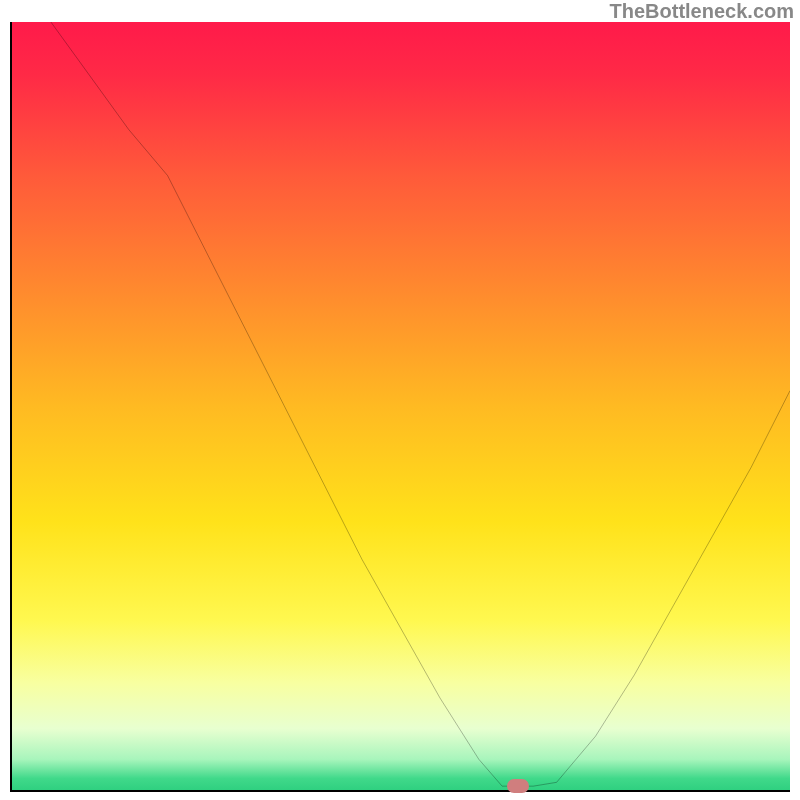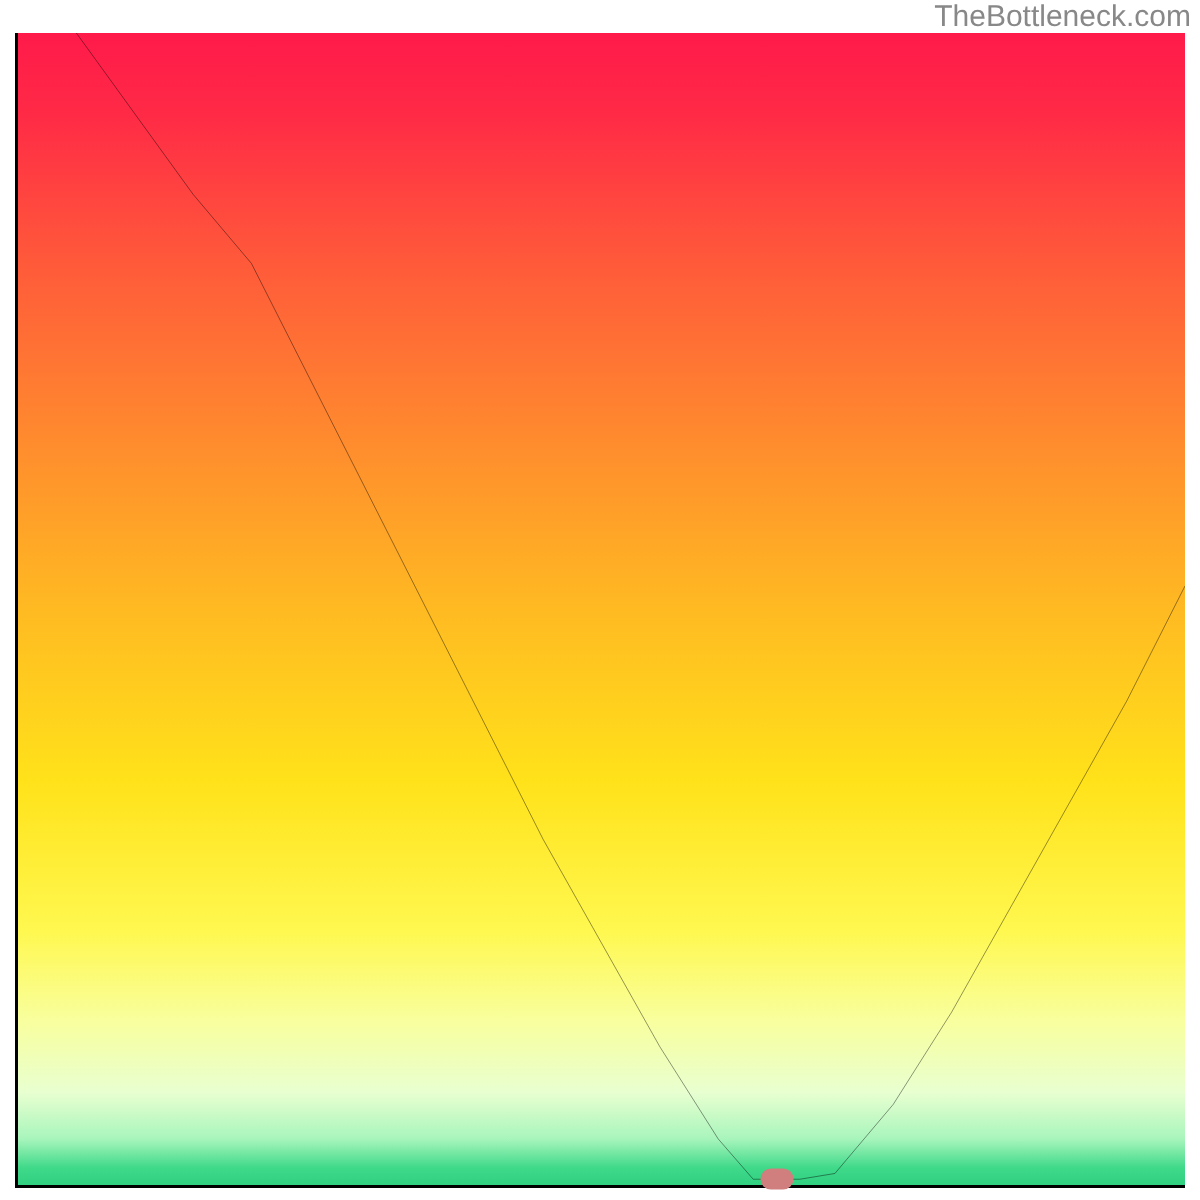--- a/index.html
+++ b/index.html
@@ -9,21 +9,21 @@
     height: 800px;
     font-family: Arial, sans-serif;
     position: relative;
     background: #fff;
   }
   .watermark {
     position: absolute;
     top: 0;
     right: 6px;
     font-size: 20px;
-    font-weight: normal;
+    font-weight: bold;
     color: #888;
     z-index: 10;
   }
   .chart-container {
     position: absolute;
     top: 22px;
     left: 10px;
     width: 780px;
     height: 770px;
     border-left: 2px solid #000;

